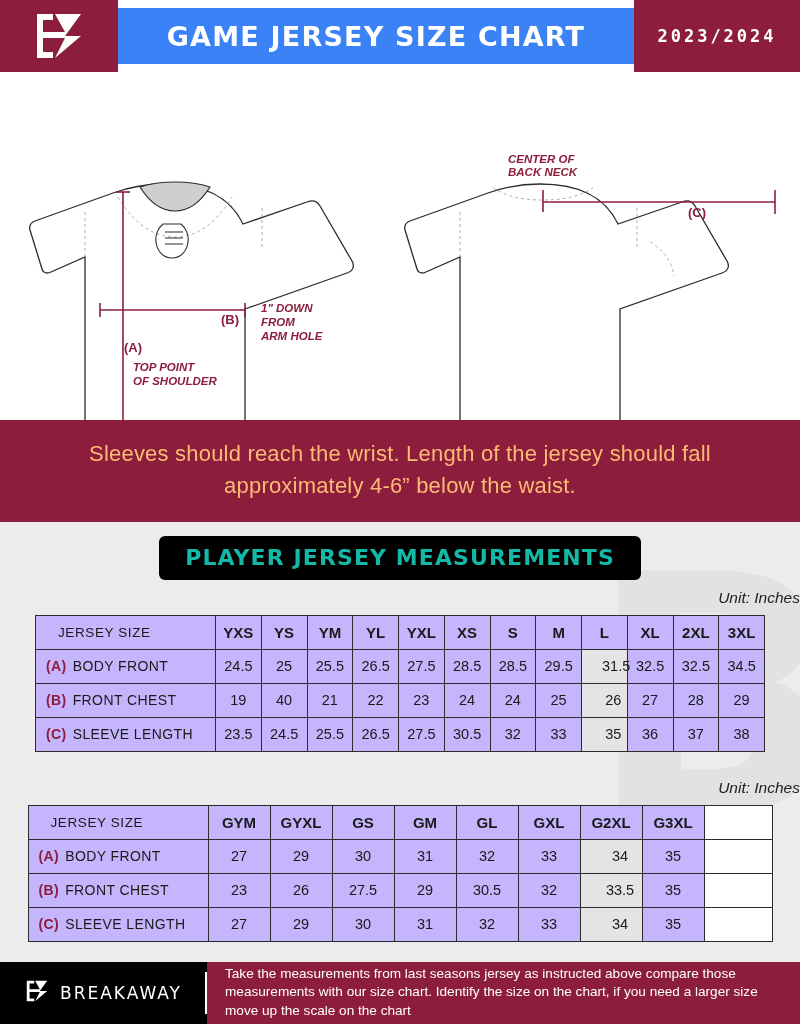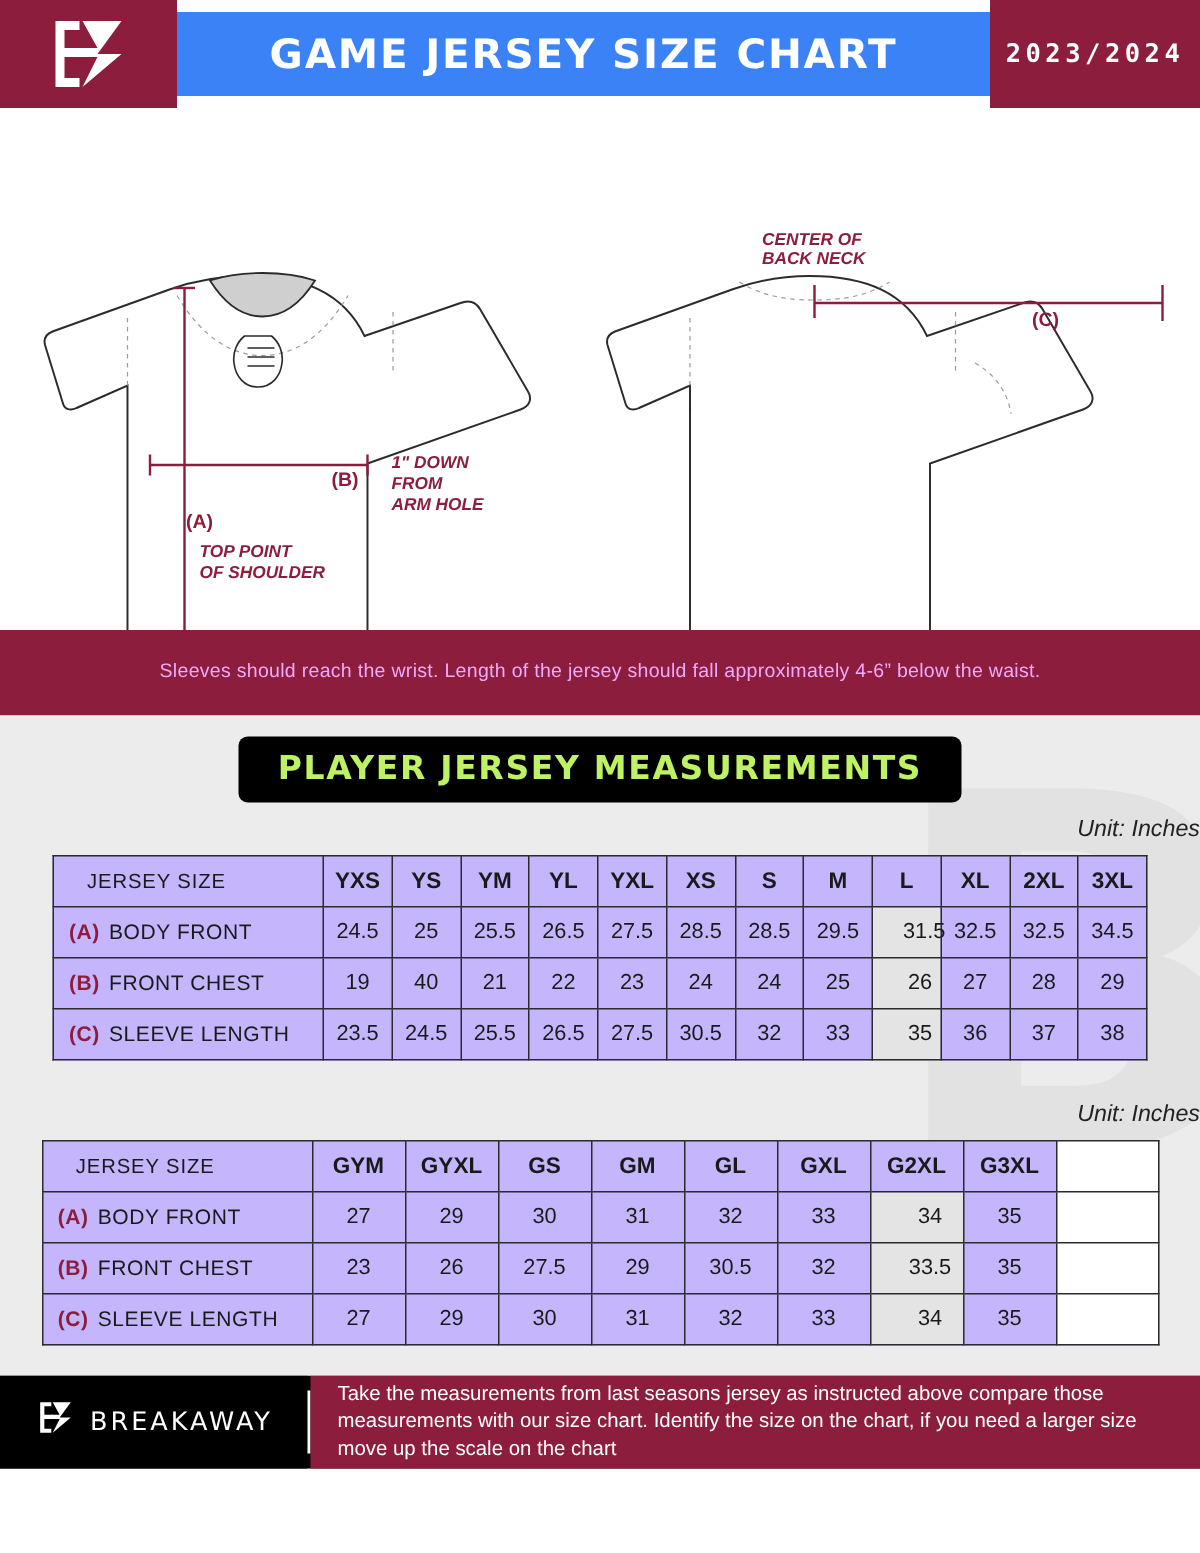--- a/index.html
+++ b/index.html
@@ -43,21 +43,21 @@
     margin: 8px 0 8px 0;
   }
   .header-title {
     color: #ffffff;
     font-size: 27px;
     font-weight: bold;
     letter-spacing: 1.2px;
     font-family: "DejaVu Sans", sans-serif;
   }
   .header-right {
-    width: 140px;
+    width: 166px;
     background: #8c1d3c;
     display: flex;
     align-items: center;
     justify-content: center;
   }
   .header-season {
     color: #ffffff;
     font-size: 17px;
     font-weight: bold;
     letter-spacing: 3px;
@@ -68,24 +68,24 @@
   .diagram {
     position: relative;
     height: 348px;
     background: #ffffff;
   }
   .diagram svg { display:block; }
 
   
   .notebar {
     background: #8c1d3c;
-    color: #f0abfc;
+    color: #fdba74;
     text-align: center;
     padding: 18px 60px 20px 60px;
-    font-size: 13px;
+    font-size: 22px;
     line-height: 1.45;
     letter-spacing: 0.2px;
   }
 
   
   .sheet {
     background: #ececec;
     position: relative;
     padding-bottom: 2px;
   }
@@ -102,21 +102,21 @@
     pointer-events: none;
   }
   .section { position: relative; z-index: 2; }
   .band {
     display: flex;
     justify-content: center;
     padding-top: 14px;
   }
   .band-pill {
     background: #000000;
-    color: #bef264;
+    color: #14b8a6;
     font-size: 22px;
     font-weight: bold;
     letter-spacing: 1.1px;
     padding: 9px 26px 10px 26px;
     border-radius: 6px;
     font-family: "DejaVu Sans", sans-serif;
   }
   .unit {
     text-align: right;
     font-style: italic;

